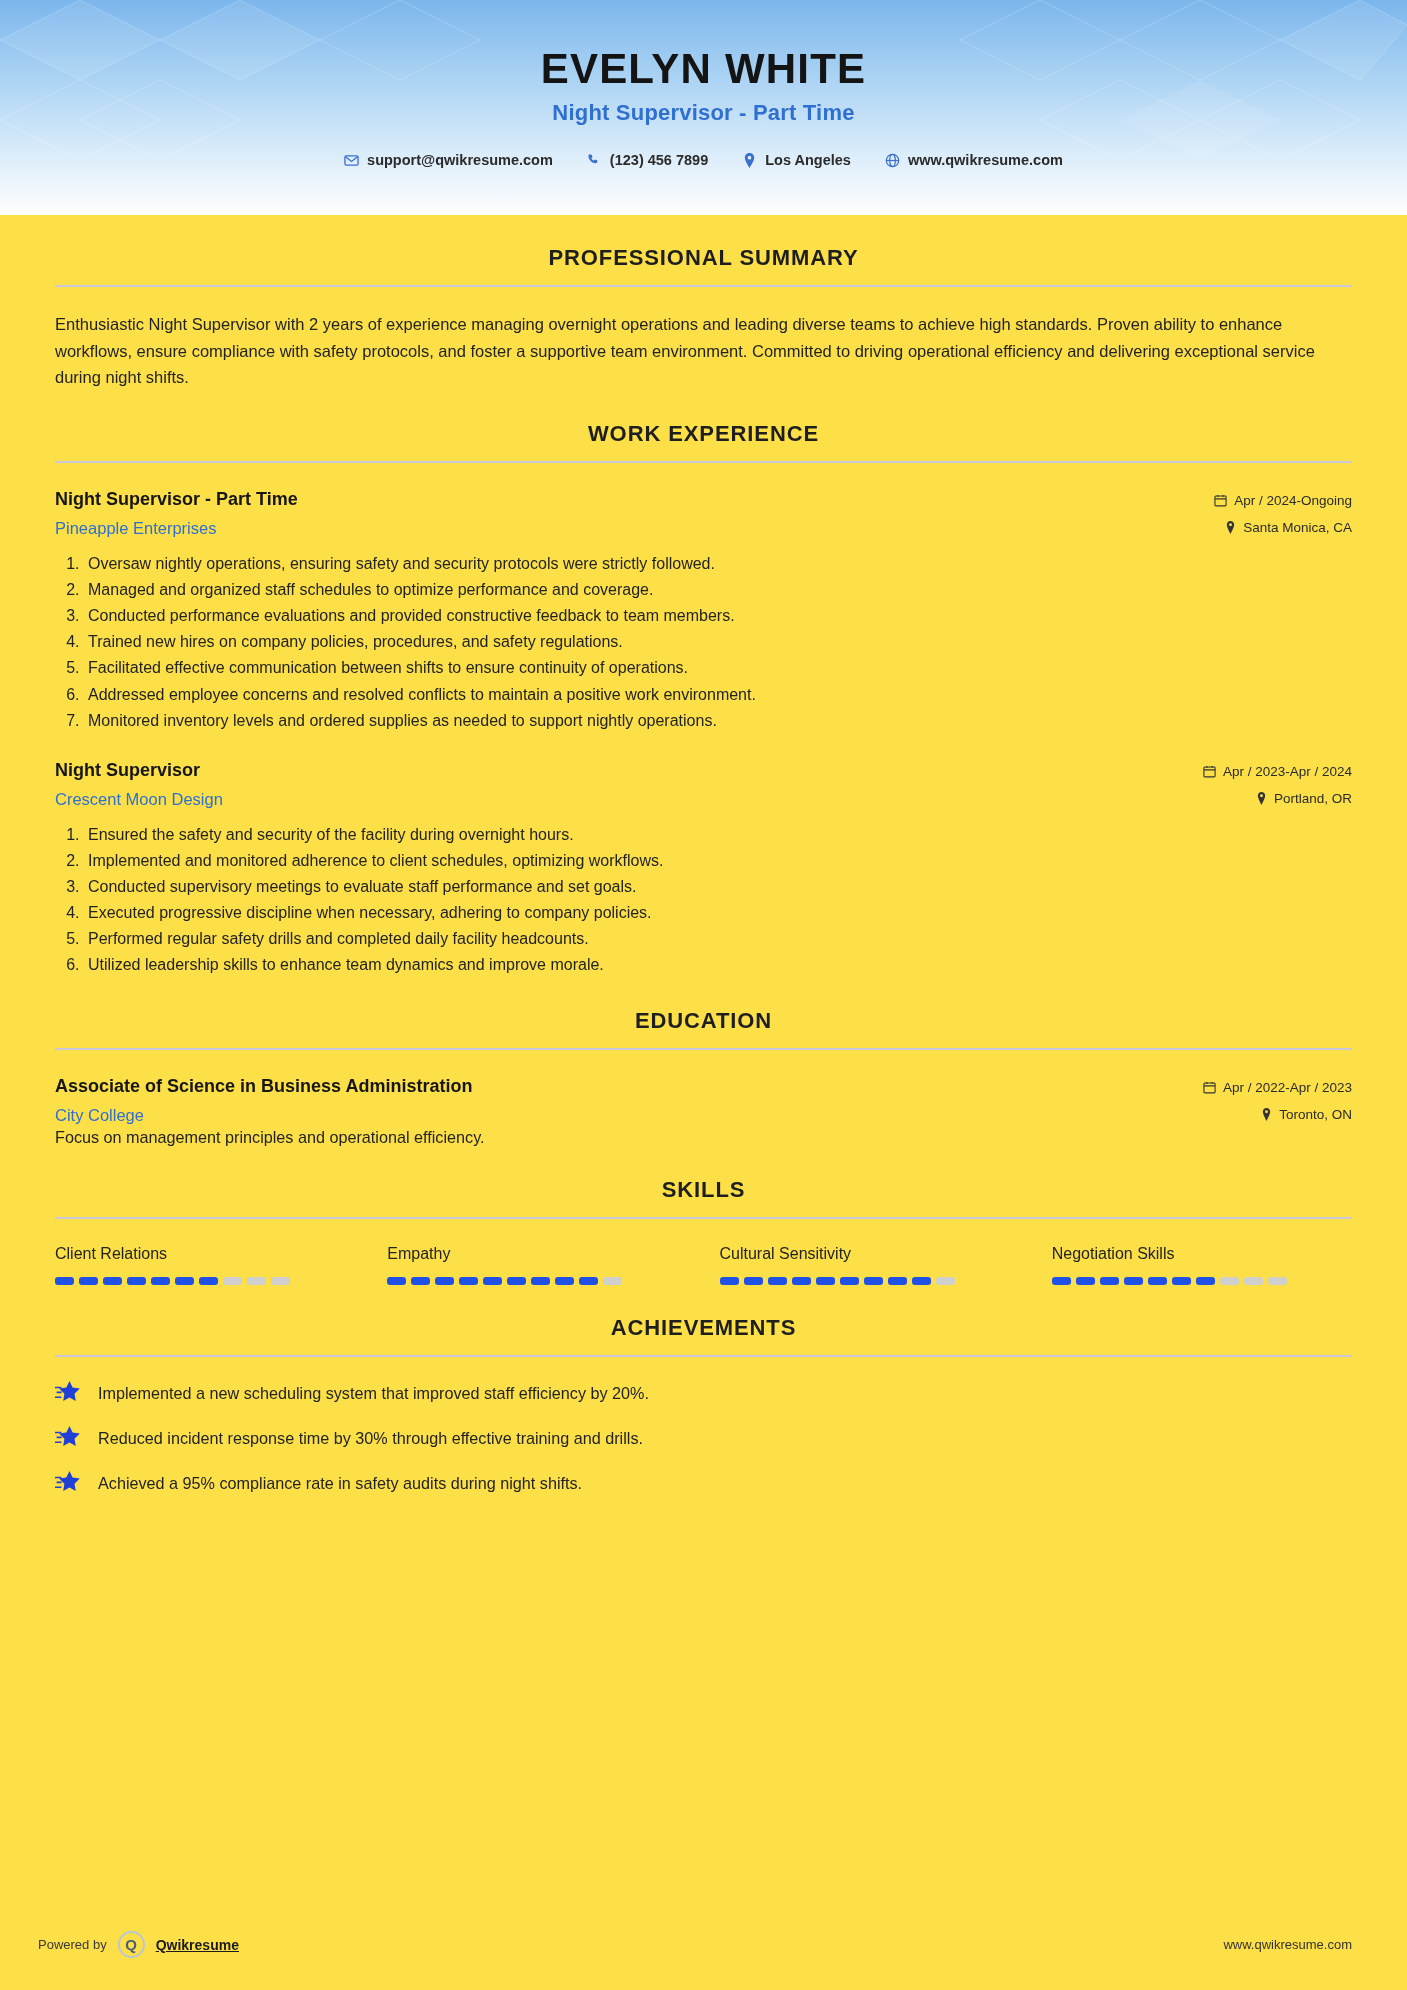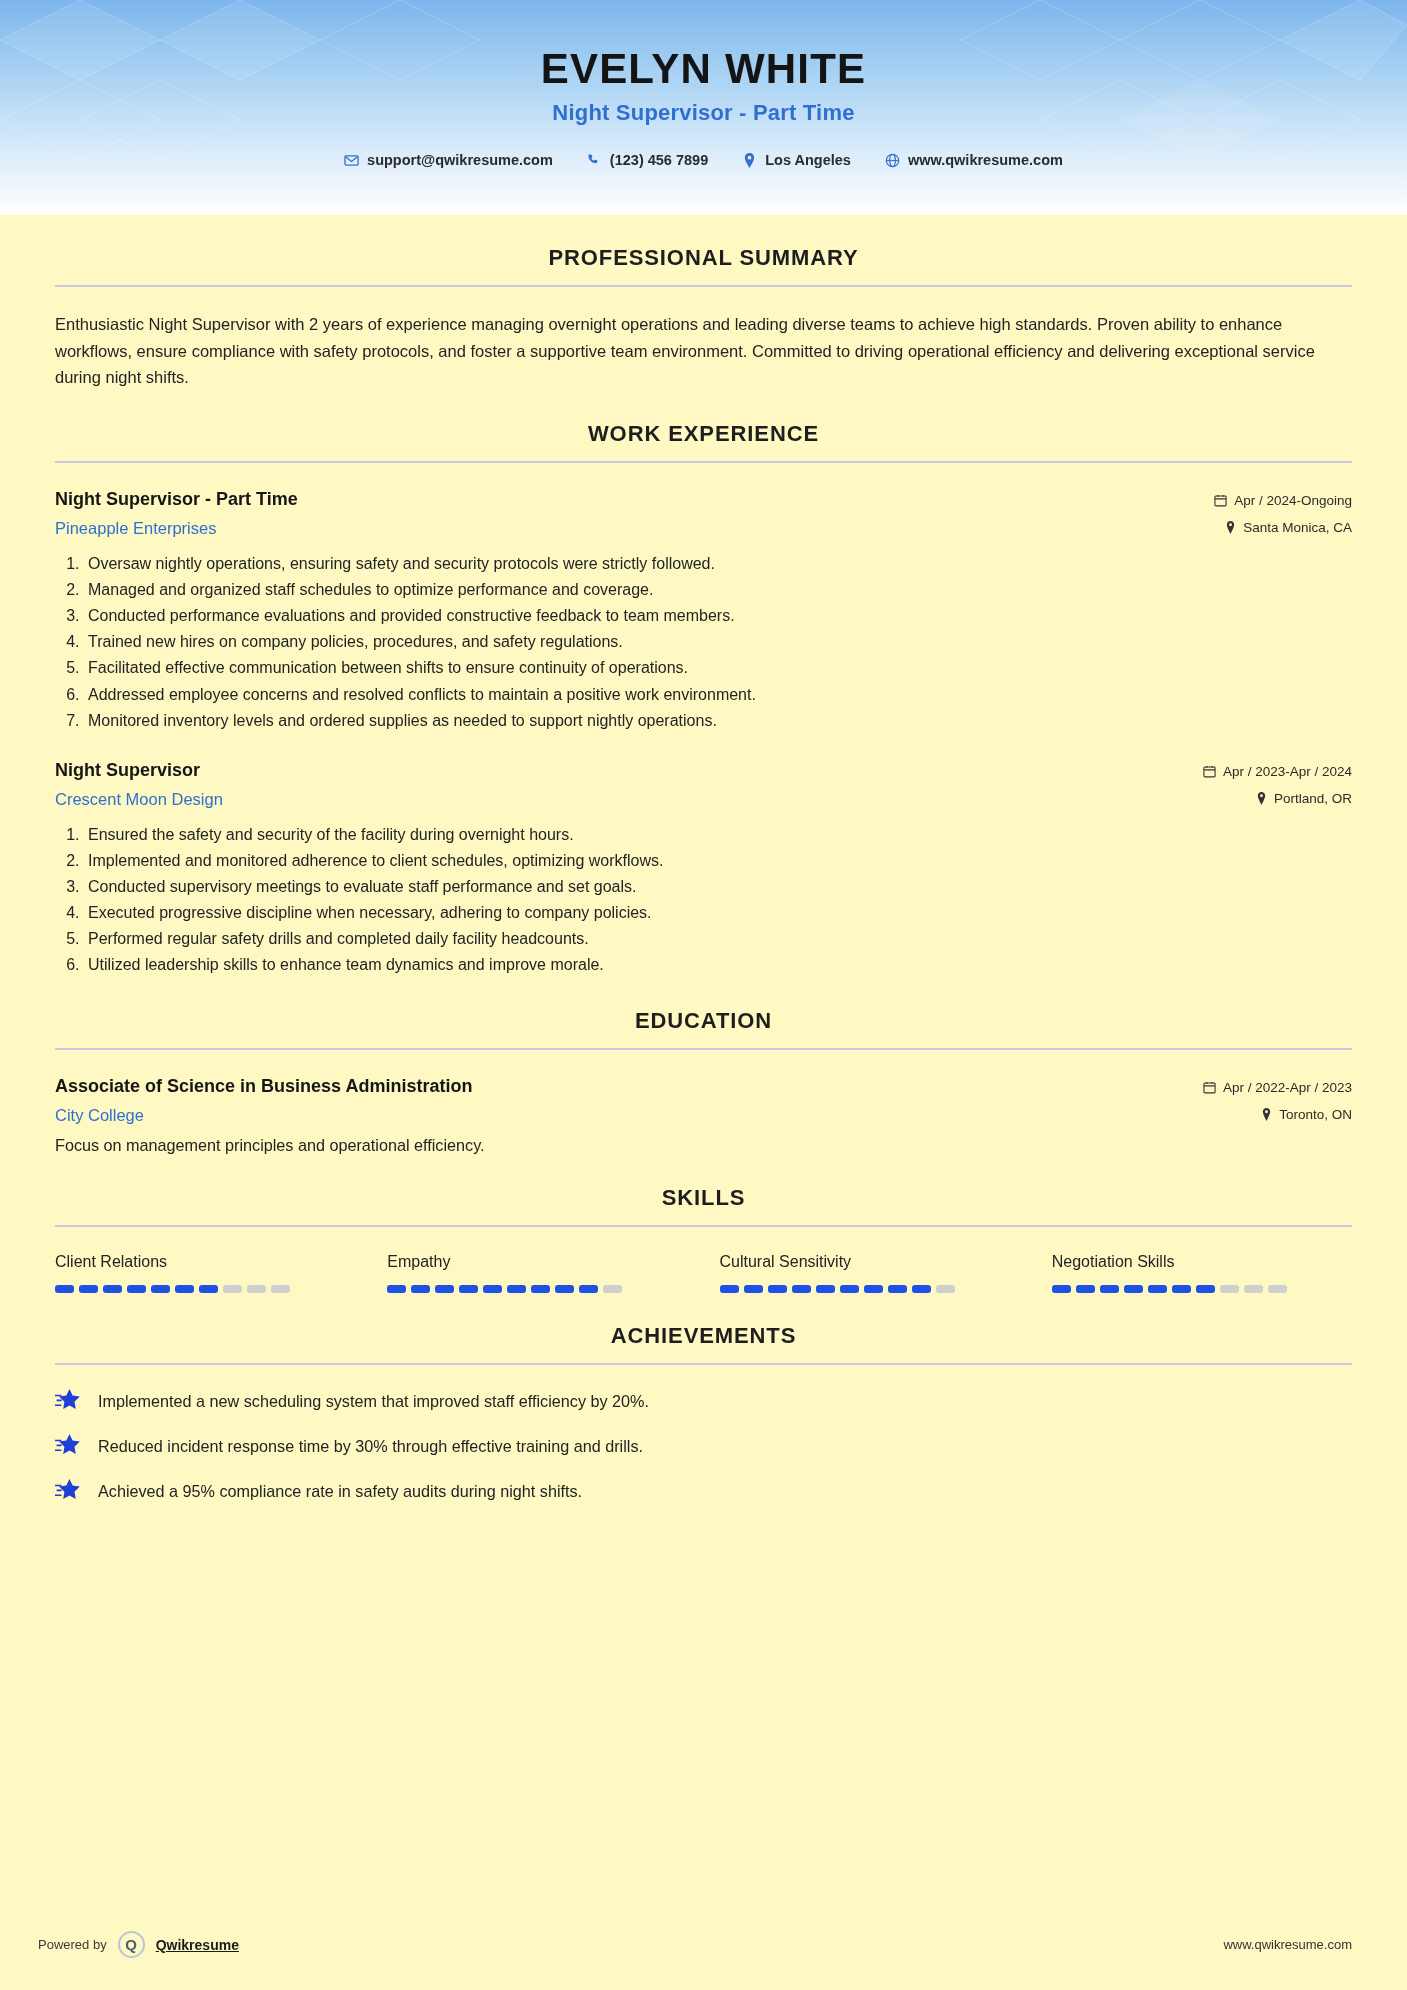--- a/index.html
+++ b/index.html
@@ -6,21 +6,21 @@
   body {
     width: 1407px;
     background: #ffffff;
     font-family: "Liberation Sans", sans-serif;
     color: #1b1b1b;
   }
   .page {
     width: 1407px;
     min-height: 1990px;
     position: relative;
-    background: #fef9c3;
+    background: #fde047;
     padding-bottom: 19px;
   }
 
   
   .header {
     position: relative;
     height: 215px;
     background: linear-gradient(180deg, #7cb6ec 0%, #a9d2f3 35%, #d9ebfa 70%, #ffffff 100%);
     overflow: hidden;
   }
@@ -141,21 +141,21 @@
     padding-left: 29px;
     font-size: 16px;
     line-height: 1.63;
     color: #232323;
   }
   ol.bullets li { padding-left: 4px; }
 
   .edu-note {
     font-size: 16.2px;
     color: #232323;
-    margin-top: 11px;
+    margin-top: 3px;
   }
 
   
   .skills-grid {
     display: grid;
     grid-template-columns: repeat(4, 1fr);
     gap: 0 32px;
     margin-top: 26px;
   }
   .skill-name {

